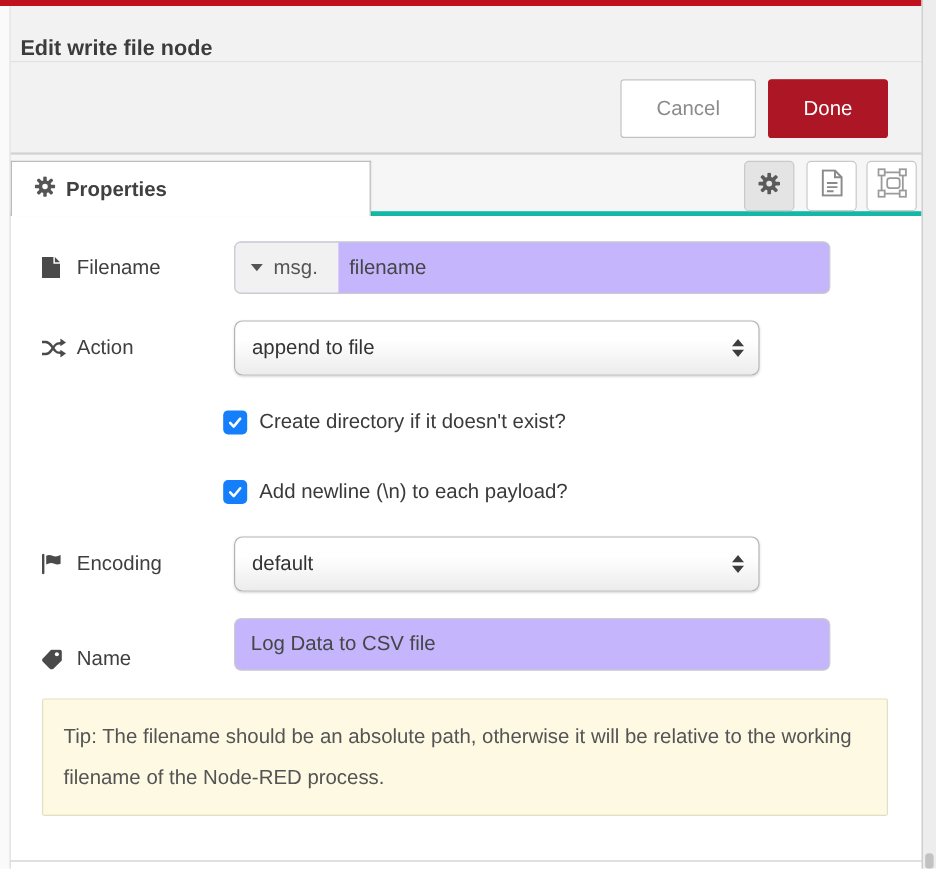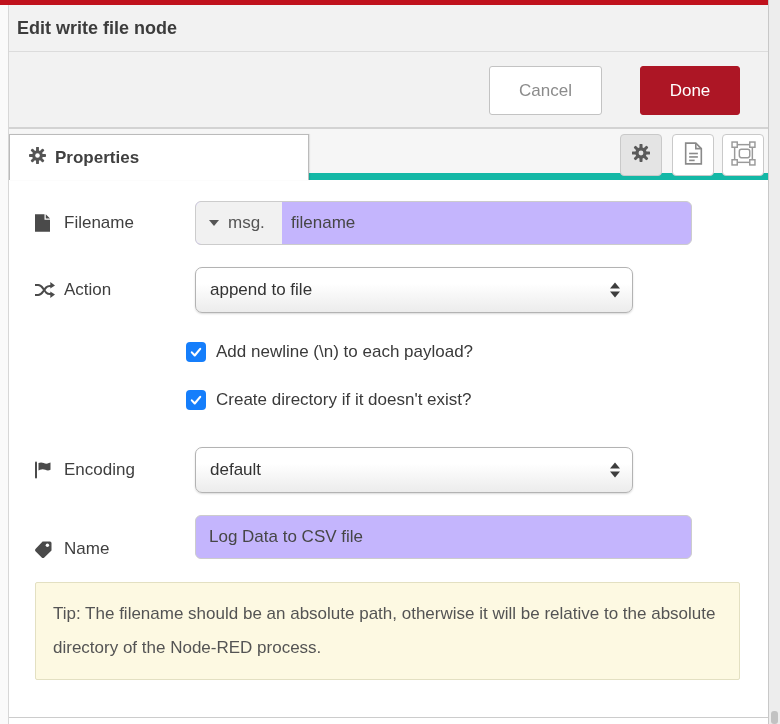--- a/index.html
+++ b/index.html
@@ -9,31 +9,31 @@
 
   .topbar { position:absolute; left:0; top:0; width:768px; height:5px; background:#c0121d; }
   .gutter { position:absolute; left:0; top:5px; width:9px; height:719px; background:#fafafa; border-right:1px solid #d7d7d7; }
   .right-strip { position:absolute; left:768px; top:0; width:12px; height:724px; background:#ededed; border-left:1px solid #c8c8c8; }
   .scroll-thumb { position:absolute; left:2px; bottom:0; width:7px; height:13px; background:#c2c2c2; border-radius:3px; }
   .bottom-line { position:absolute; left:9px; top:717px; width:759px; height:1px; background:#cccccc; }
 
   .dialog { position:absolute; left:9px; top:5px; width:759px; height:712px; background:#fff; }
 
   .header { height:47px; background:#f2f2f2; border-bottom:1px solid #dcdcdc;
-    display:flex; align-items:center; padding-left:8px; }
+    display:flex; align-items:flex-end; padding-left:8px; }
   .header .title { font-size:18px; font-weight:bold; color:#3c3c3c; }
 
   .actionbar { position:relative; height:77px; background:#f2f2f2; border-bottom:2px solid #d3d3d3; }
   .btn { position:absolute; top:14px; height:49px; display:flex; align-items:center; justify-content:center;
     font-size:17px; border-radius:3px; cursor:pointer; }
   .btn-delete { left:7px;  width:104px; background:#ffffff; border:1px solid #c3c3c3; color:#9a9a9a; }
-  .btn-cancel { left:480px; width:113px; background:#ffffff; border:1px solid #c3c3c3; color:#8b8b8b; }
+  .btn-cancel { left:508px; width:113px; background:#ffffff; border:1px solid #c3c3c3; color:#8b8b8b; }
   .btn-done   { left:631px; width:100px; background:#ad1625; border:1px solid #ad1625; color:#ffffff; }
 
-  .tabbar { position:relative; height:51px; background:#f6f6f6; border-bottom:7px solid #14b8a6; }
+  .tabbar { position:relative; height:51px; background:#f6f6f6; border-bottom:4px solid #14b8a6; }
   .tab { position:absolute; left:0; top:5px; width:300px; height:46px; background:#ffffff;
     border:1px solid #bbbbbb; border-bottom:none; box-shadow:1px 0 1px rgba(0,0,0,.08);
     display:flex; align-items:center; gap:9px; padding-left:19px; z-index:2; }
   .tab-label { font-size:17px; font-weight:bold; color:#404040; }
   .tool-btn { position:absolute; top:5px; width:42px; height:42px; background:#fff;
     border:1px solid #c9c9c9; border-radius:4px; display:flex; align-items:center; justify-content:center; cursor:pointer; }
   .tool-btn.active { background:#e4e4e4; }
   .tool-gear { left:611px; } .tool-doc { left:663px; } .tool-app { left:713px; }
 
   .form { padding-top:21px; }
@@ -191,36 +191,36 @@
         </div>
         <div class="select">
           <span>append to file</span>
           <span class="sel-arrows">
             <span class="arr-up"></span>
               <span class="arr-dn"></span>
           </span>
         </div>
       </div>
 
+      <div class="checkbox-row mb-cb2">
+        <span class="checkbox">
+          <svg width="14" height="14" viewBox="0 0 20 20" fill="none" stroke="#ffffff" stroke-width="3" stroke-linecap="round" stroke-linejoin="round">
+            <polyline points="4,10.5 8.2,15 16,5.5"></polyline>
+          </svg>
+        </span>
+        <span>Create directory if it doesn't exist?</span>
+      </div>
+
       <div class="checkbox-row mb-cb1">
         <span class="checkbox">
           <svg width="14" height="14" viewBox="0 0 20 20" fill="none" stroke="#ffffff" stroke-width="3" stroke-linecap="round" stroke-linejoin="round">
             <polyline points="4,10.5 8.2,15 16,5.5"></polyline>
           </svg>
         </span>
         <span>Add newline (\n) to each payload?</span>
-      </div>
-
-      <div class="checkbox-row mb-cb2">
-        <span class="checkbox">
-          <svg width="14" height="14" viewBox="0 0 20 20" fill="none" stroke="#ffffff" stroke-width="3" stroke-linecap="round" stroke-linejoin="round">
-            <polyline points="4,10.5 8.2,15 16,5.5"></polyline>
-          </svg>
-        </span>
-        <span>Create directory if it doesn't exist?</span>
       </div>
 
       <div class="form-row mb-enc">
         <div class="row-label">
           <span class="licon">
             <svg width="16" height="18" viewBox="0 0 16 17">
               <rect x="0" y="0" width="2" height="17" rx="1" fill="#4a4a4a"></rect>
               <path d="M3.5 1.6 C5.2 0.7 7 0.7 8.7 1.6 C10.4 2.5 12.2 2.5 13.9 1.6 L15.5 0.9 V8.3 C13.8 9.2 12 9.2 10.3 8.3 C8.6 7.4 6.8 7.4 5.1 8.3 L3.5 9 Z" fill="#4a4a4a"></path>
             </svg>
           </span>
@@ -243,21 +243,21 @@
               <circle cx="12.4" cy="4.2" r="1.7" fill="#ffffff"></circle>
             </svg>
           </span>
           <span>Name</span>
         </div>
         <div class="typed-input plain-input" style="border-radius:6px;">
           <input type="text" style="padding-left: 13px;" value="Log Data to CSV file">
         </div>
       </div>
 
-      <div class="tip">Tip: The filename should be an absolute path, otherwise it will be relative to the absolute directory of the Node-RED process.</div>
+      <div class="tip">Tip: The filename should be an absolute path, otherwise it will be relative to the working filename of the Node-RED process.</div>
 
     </div>
   </div>
 
   <div class="right-strip">
     <div class="scroll-thumb"></div>
   </div>
   <div class="bottom-line"></div>
 
 </div>

